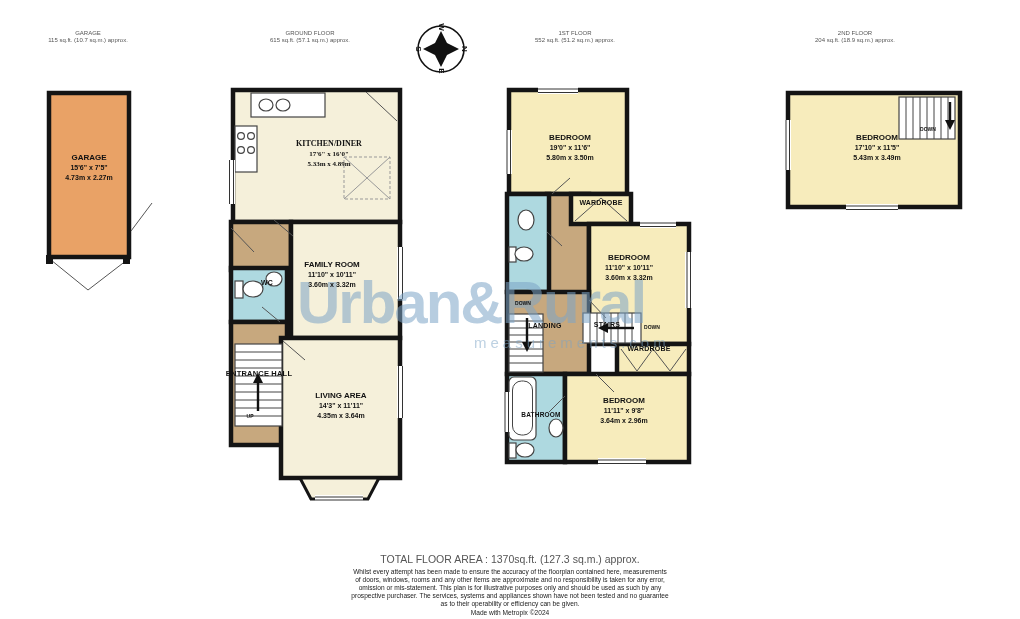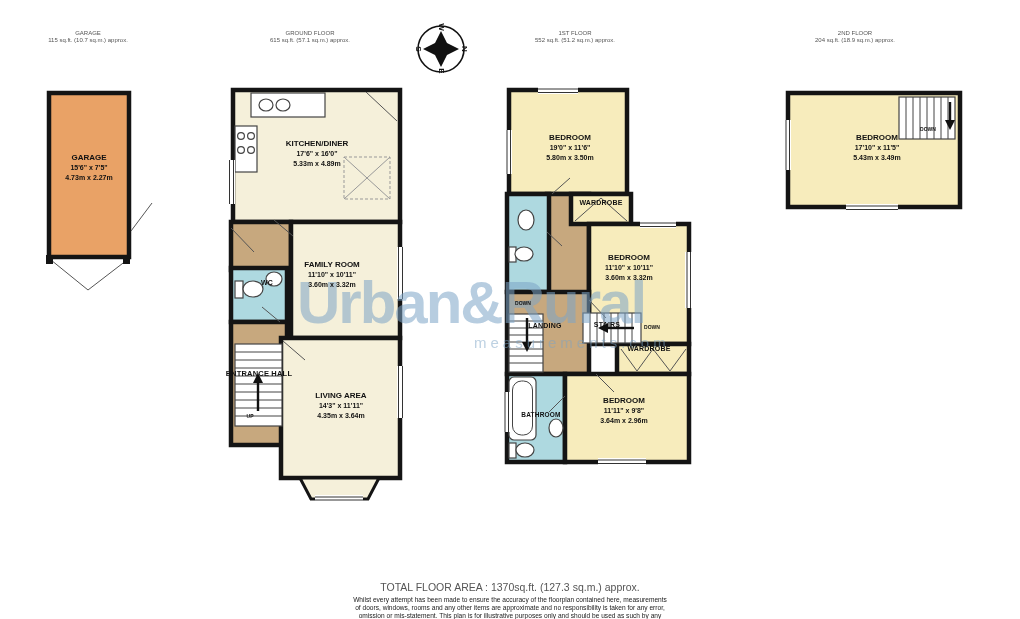--- a/index.html
+++ b/index.html
@@ -21,21 +21,21 @@
   .room-label{line-height:10px;}
   .rl-name{font-size:8px;font-weight:bold;}
   .rl-dim{font-size:7px;font-weight:bold;}
   .small-label{font-weight:bold;font-size:7px;letter-spacing:.2px;}
   .tiny-label{font-weight:bold;font-size:5px;}
   .wm-brand{position:absolute;left:297px;top:268px;font-size:60px;font-weight:bold;
             letter-spacing:-2px;color:rgba(123,164,198,.55);}
   .wm-site{position:absolute;left:474px;top:334px;font-size:15px;letter-spacing:4px;
            color:rgba(123,164,198,.5);}
   .footer{position:absolute;left:0;right:0;top:553px;text-align:center;}
-  .footer-total{font-size:10.5px;color:#555;margin-bottom:3px;margin-top:28px;}
+  .footer-total{font-size:10.5px;color:#555;margin-bottom:3px;}
   .footer-line{font-size:6.6px;color:#222;line-height:8px;}
   .footer-credit{font-size:6.6px;color:#222;line-height:9px;}
   text.compass-letter{font-size:8px;font-weight:bold;fill:#111;text-anchor:middle;dominant-baseline:central;}
 </style>
 </head>
 <body>
 
 <div class="canvas">
 
 <svg width="1020" height="619" viewBox="0 0 1020 619">
@@ -247,21 +247,21 @@
 <div class="lbl floor-header" style="left:855px;top:30px;">
   <div>2ND FLOOR</div>
   <div>204 sq.ft. (18.9 sq.m.) approx.</div>
 </div>
 
 <div class="lbl room-label" style="left:89px;top:153px;">
   <div class="rl-name">GARAGE</div>
   <div class="rl-dim">15'6" x 7'5"</div>
   <div class="rl-dim">4.73m x 2.27m</div>
 </div>
-<div class="lbl room-label" style="left:317px;top:139px;">
+<div class="lbl room-label" style="left:329px;top:139px;font-family:Liberation Serif, serif;">
   <div class="rl-name">KITCHEN/DINER</div>
   <div class="rl-dim">17'6" x 16'0"</div>
   <div class="rl-dim">5.33m x 4.89m</div>
 </div>
 <div class="lbl room-label" style="left:332px;top:260px;">
   <div class="rl-name">FAMILY ROOM</div>
   <div class="rl-dim">11'10" x 10'11"</div>
   <div class="rl-dim">3.60m x 3.32m</div>
 </div>
 <div class="lbl room-label" style="left:341px;top:391px;">

